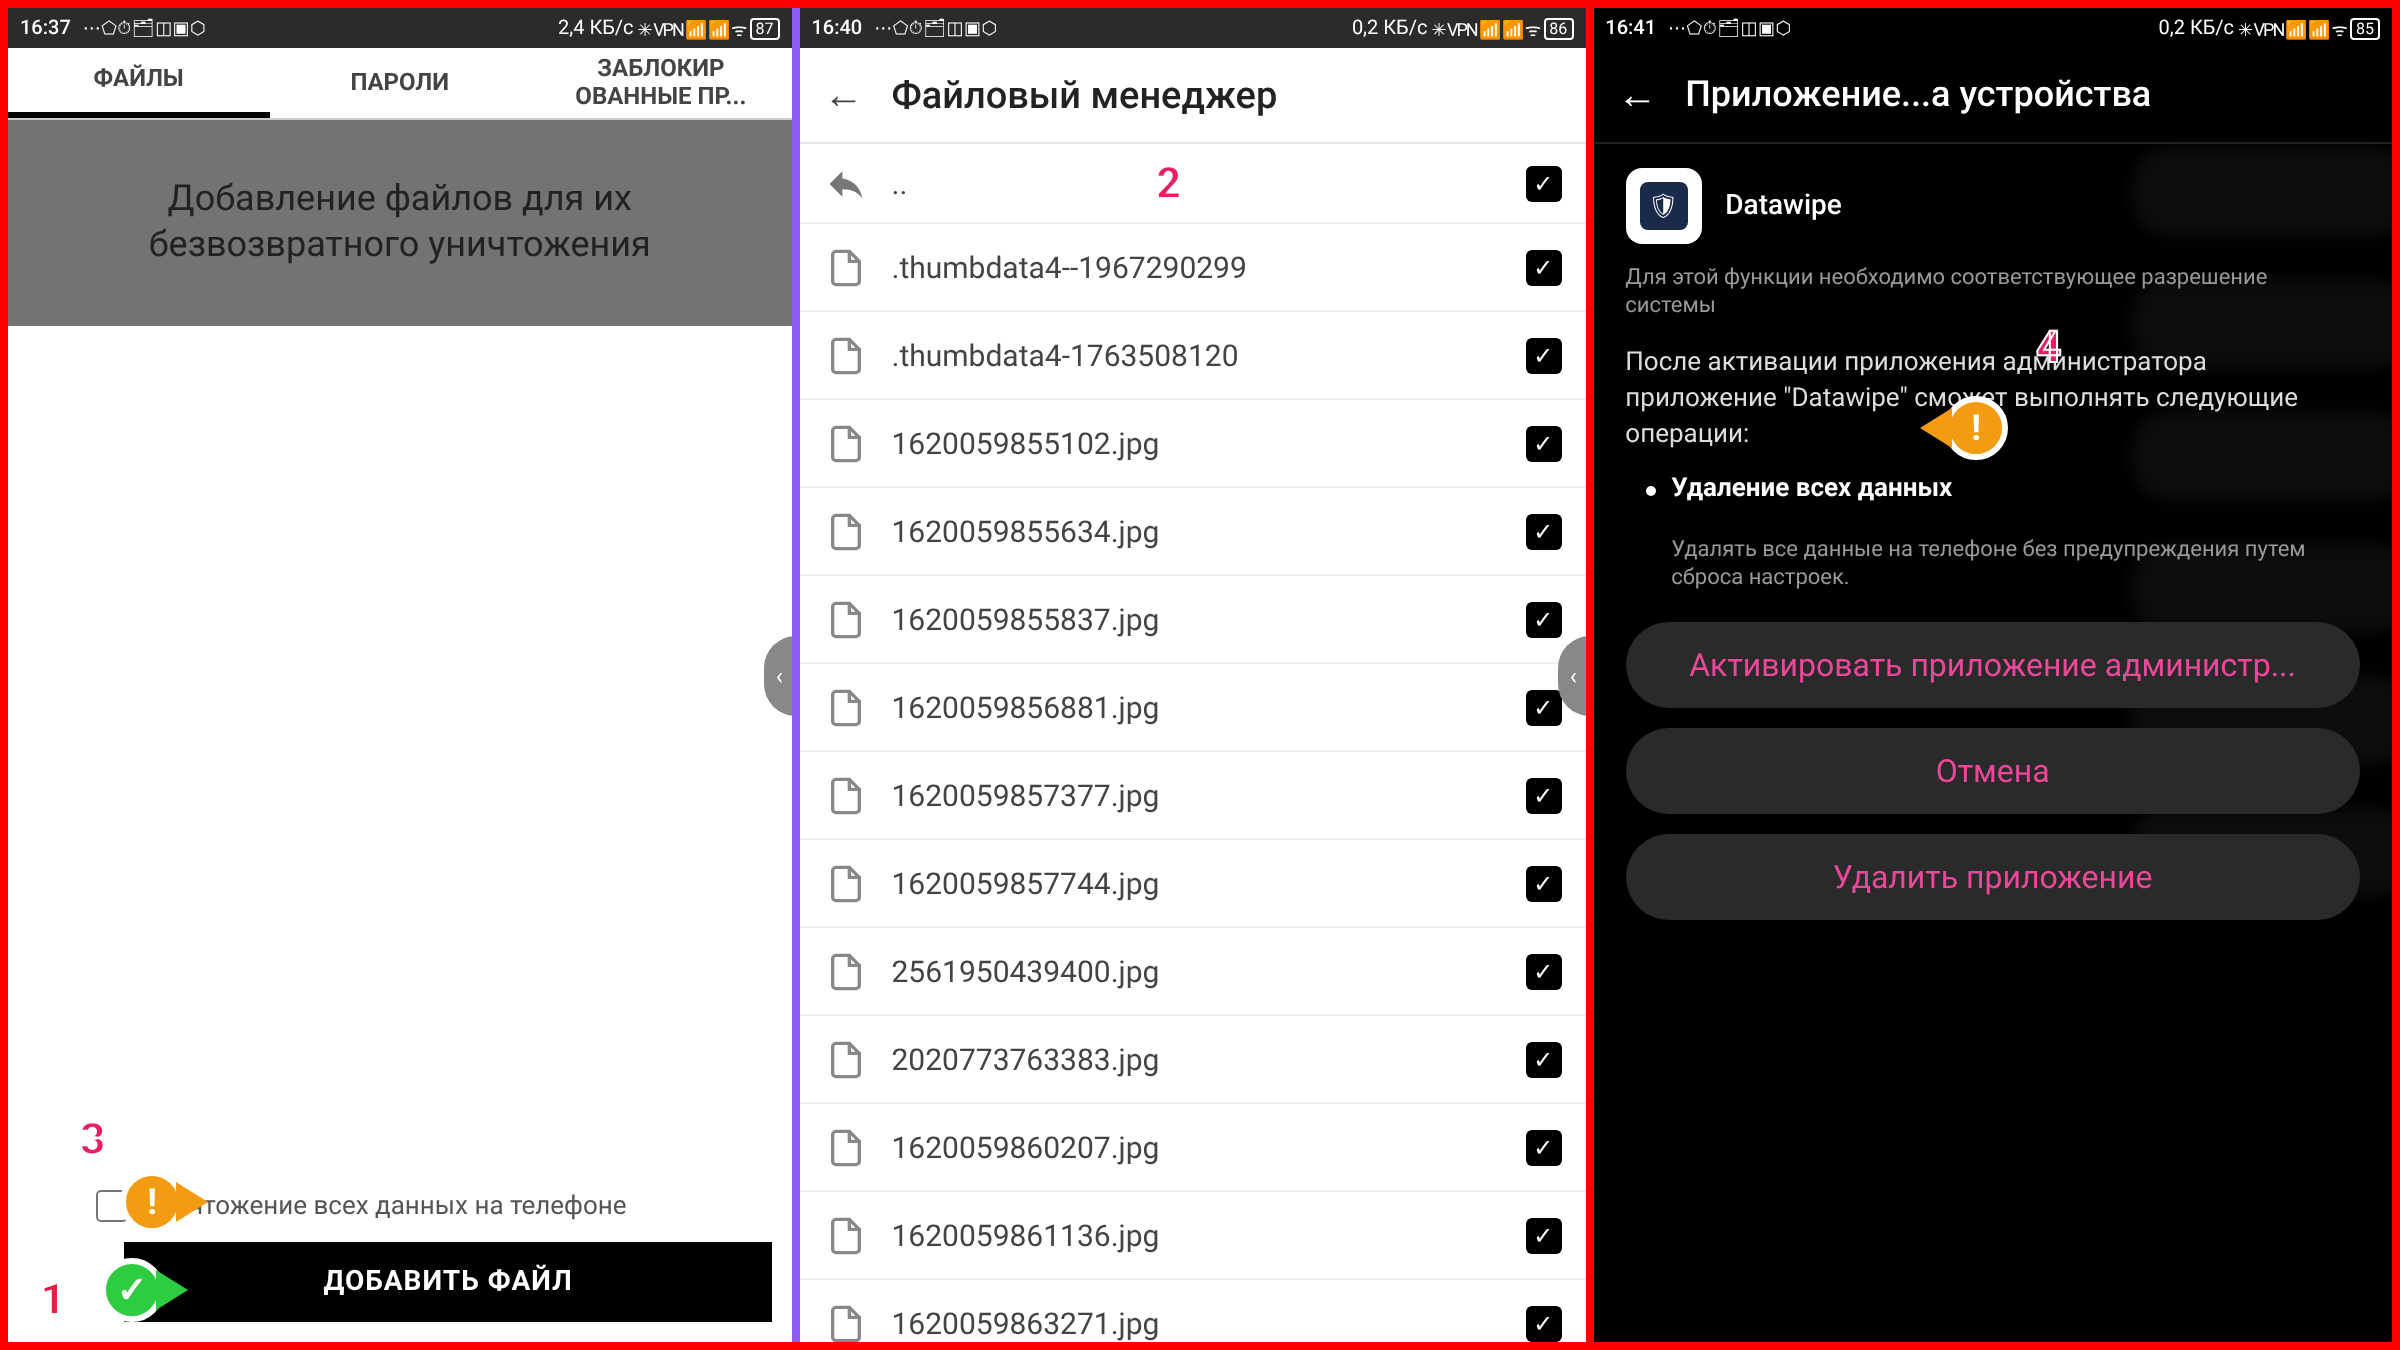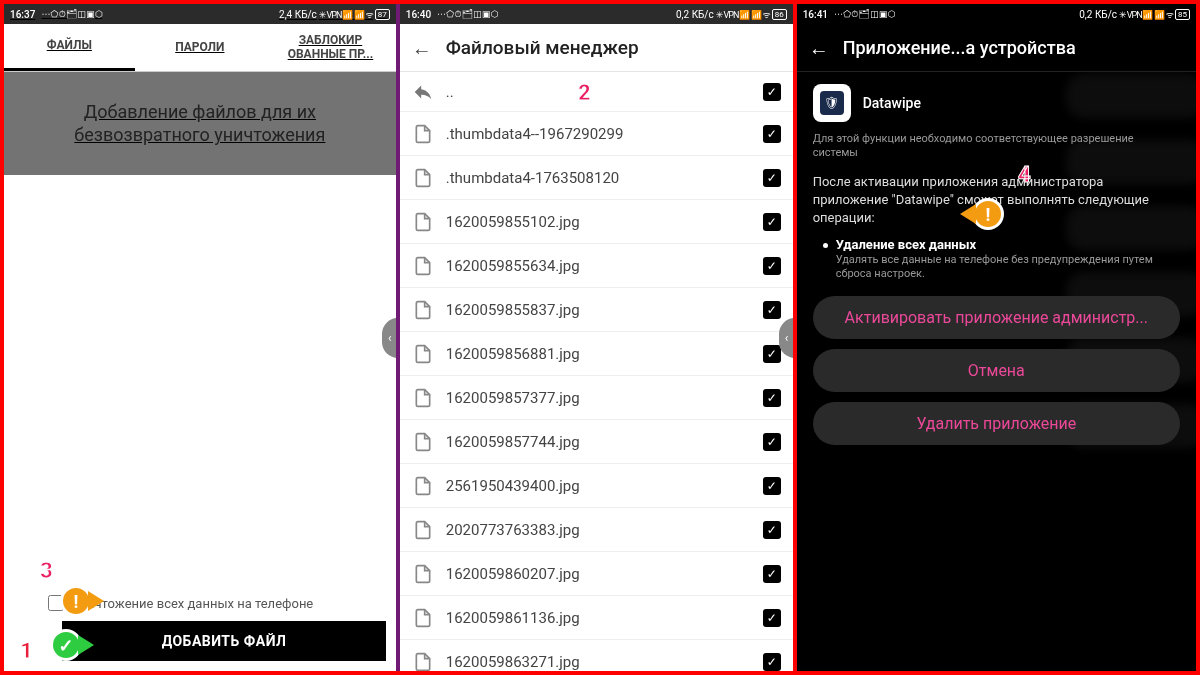--- a/index.html
+++ b/index.html
@@ -1,33 +1,33 @@
 <!DOCTYPE html>
 <html><head>
 <meta charset="utf-8">
 <style>
   * { box-sizing: border-box; margin: 0; padding: 0; }
   body { font-family: Roboto, Arial, sans-serif; background: #fff; width: 1200px; height: 675px; overflow: hidden; position: relative; }
   .container { display: flex; width: 1200px; height: 675px; border: 4px solid red; }
   .panel { height: 100%; position: relative; background: #fff; overflow: hidden; }
-  .p1 { width: 33.2%; border-right: 4px solid #701a75; text-decoration: underline; }
+  .p1 { width: 33.2%; border-right: 4px solid #8b5cf6; }
   .p2 { width: 33.3%; border-right: 4px solid red; }
   .p3 { width: 33.5%; background: #000; color: #fff; }
 
   
   .status { height: 20px; display: flex; align-items: center; justify-content: space-between; padding: 0 6px; font-size: 10px; color: #fff; background: #000; }
   .p1 .status, .p2 .status { background: #2b2b2b; }
   .status .left, .status .right { display: flex; align-items: center; gap: 2px; }
   .status .time { font-weight: 500; margin-right: 4px; }
   .sicons { letter-spacing: -1px; font-size: 9px; }
   .batt { border: 1px solid #fff; border-radius: 2px; padding: 0 2px; font-size: 8px; }
 
   
   .blurshadow { position: absolute; left: -30px; top: 24px; font-size: 20px; font-weight: 700; color: #aaa; filter: blur(3px); line-height: 1.2; z-index: 0; }
-  .tabs { display: flex; height: 48px; border-bottom: 1px solid #ccc; background: #fff; position: relative; z-index: 1; }
+  .tabs { display: flex; height: 36px; border-bottom: 1px solid #ccc; background: #fff; position: relative; z-index: 1; }
   .tab { flex: 1; display: flex; align-items: center; justify-content: center; font-size: 12px; font-weight: 700; color: #444; text-align: center; line-height: 1.1; padding: 0 4px; }
   .tab.active { border-bottom: 3px solid #000; }
   .p1-heading { text-align: center; font-size: 18px; font-weight: 400; color: #222; padding: 28px 20px; line-height: 1.3; position: relative; z-index: 1; background: #737373; }
   .p1-bottom { position: absolute; bottom: 10px; left: 0; right: 0; padding: 0 10px; z-index: 1; }
   .chkrow { display: flex; align-items: center; gap: 8px; font-size: 13px; color: #555; margin-bottom: 10px; padding-left: 34px; }
   .chkrow input { width: 16px; height: 16px; }
   .addbtn { display: block; width: 87%; margin: 0 0 0 auto; background: #000; color: #fff; text-align: center; padding: 12px 0; font-size: 14px; font-weight: 700; letter-spacing: 0.5px; }
 
   
   .p2 .appbar { display: flex; align-items: center; height: 48px; padding: 0 12px; gap: 14px; border-bottom: 1px solid #e5e5e5; }
@@ -49,21 +49,21 @@
   .p3-body { padding: 12px 16px; position: relative; }
   .approw { display: flex; align-items: center; gap: 12px; margin-bottom: 10px; }
   .appicon { width: 38px; height: 38px; background: #fff; border-radius: 8px; display: flex; align-items: center; justify-content: center; }
   .appicon-inner { width: 24px; height: 24px; background: #1a2a4a; border-radius: 4px; display:flex; align-items:center; justify-content:center; color:#fff; font-size:12px;}
   .appname { font-size: 14px; font-weight: 500; }
   .smalltext { font-size: 11px; color: #999; line-height: 1.3; margin-bottom: 12px; }
   .medtext { font-size: 13px; color: #ddd; line-height: 1.4; margin-bottom: 10px; }
   .bullet { display: flex; gap: 8px; margin-bottom: 14px; margin-left: 10px; }
   .bullet-dot { width: 5px; height: 5px; background: #fff; border-radius: 50%; margin-top: 6px; flex-shrink:0; }
   .bullet-title { font-size: 13px; font-weight: 700; }
-  .bullet-sub { font-size: 11px; color: #999; line-height: 1.3; margin-top: 1px; }
+  .bullet-sub { font-size: 11px; color: #999; line-height: 1.3; margin-top: 16px; }
   .pillbtn { display: block; width: 100%; background: #2a2a2a; color: #ec4899; text-align: center; padding: 12px 10px; border-radius: 22px; font-size: 16px; margin-bottom: 10px; white-space: nowrap; overflow: hidden; text-overflow: ellipsis; }
   .blurright { position: absolute; right: -10px; top: 70px; width: 140px; filter: blur(4px); opacity: 0.5; z-index: 0; }
   .blurright .bp { height: 44px; background: #1a1a1a; border-radius: 18px; margin-bottom: 22px; }
 
   
   .marker { position: absolute; z-index: 10; display: flex; align-items: center; }
   .marker .bubble { width: 32px; height: 32px; border-radius: 50%; display: flex; align-items: center; justify-content: center; color: #fff; font-size: 18px; font-weight: 700; border: 3px solid #fff; }
   .marker .tail { width: 0; height: 0; border-top: 10px solid transparent; border-bottom: 10px solid transparent; margin-left: -4px; position: relative; }
   .marker.green .bubble { background: #2ecc40; }
   .marker.green .tail { border-left: 16px solid #2ecc40; }

